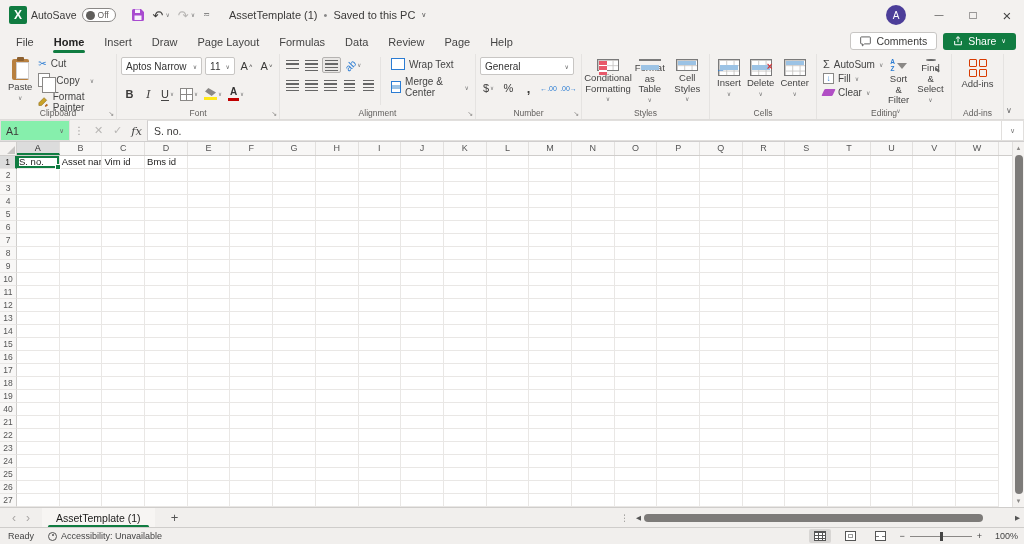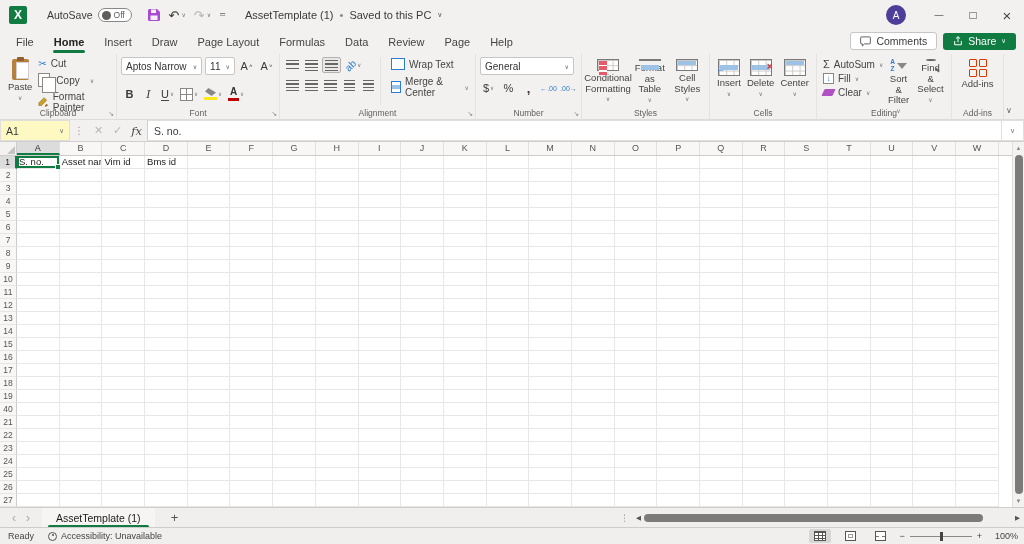--- a/index.html
+++ b/index.html
@@ -4,21 +4,21 @@
 <style>
   :root{ --accent:#107C41; --chrome:#f3f1ef; --chrome2:#f1efed; --bord:#dedcda; --txt:#3b3a39; --gray:#605e5c; }
   *{box-sizing:border-box;}
   html,body{margin:0;padding:0;}
   body{width:1024px;height:544px;overflow:hidden;font-family:"Liberation Sans",sans-serif;color:var(--txt);background:var(--chrome);-webkit-user-select:none;user-select:none;}
   .app{width:1024px;height:544px;display:flex;flex-direction:column;}
 
   
   .titlebar{height:30px;display:flex;align-items:center;background:var(--chrome);position:relative;flex:0 0 auto;}
   .xl-logo{width:18px;height:18px;margin-left:9px;background:var(--accent);border-radius:2px;color:#fff;font-weight:bold;font-size:12px;display:flex;align-items:center;justify-content:center;}
-  .autosave{display:flex;align-items:center;gap:5px;margin-left:20px;font-size:10.5px;}
+  .autosave{display:flex;align-items:center;gap:5px;margin-left:4px;font-size:10.5px;}
   .toggle{width:34px;height:14px;border:1px solid #8a8886;border-radius:8px;background:#fff;display:flex;align-items:center;padding:0 3px;gap:3px;}
   .knob{width:9px;height:9px;border-radius:50%;background:#605e5c;}
   .toggle-state{font-size:8.5px;color:var(--gray);}
   .qat{display:flex;align-items:center;margin-left:12px;gap:2px;}
   .qat-btn{display:flex;align-items:center;padding:2px 3px;border-radius:3px;font-size:13px;line-height:1;}
   .qat-btn .dd{font-size:6px;margin-left:2px;color:#777;}
   .disabled{color:#b8b6b4;}
   .doc-title{display:flex;align-items:center;gap:6px;margin-left:16px;font-size:11px;white-space:nowrap;}
   .doc-title .dd{font-size:7px;color:#555;}
   .searchbox{position:absolute;left:393px;top:5px;width:247px;height:20px;background:#fdfdfd;border:1px solid #d8d5d2;border-radius:3px;display:flex;align-items:center;padding:0 8px;gap:6px;font-size:10.5px;color:#767472;}
@@ -86,21 +86,21 @@
   .az-icon{display:flex;flex-direction:column;font-size:6.5px;font-weight:bold;color:#2b7cd3;line-height:1;}
   .funnel{width:0;height:0;border-left:5px solid transparent;border-right:5px solid transparent;border-top:6px solid #8a8886;margin-left:2px;}
   .mag{width:10px;height:10px;border:1.5px solid #666;border-radius:50%;position:relative;}
   .mag::after{content:"";position:absolute;width:5px;height:1.5px;background:#666;transform:rotate(45deg);left:8px;top:9px;}
   .addins-icon{width:18px;height:18px;display:grid;grid-template-columns:1fr 1fr;gap:2px;}
   .addins-icon div{border:1.6px solid #D83B01;border-radius:1px;}
   .ribbon-collapse{display:flex;align-items:flex-end;padding:0 6px 4px 2px;font-size:8px;color:#666;}
 
   
   .fbar{height:22px;display:flex;align-items:stretch;background:var(--chrome);border-bottom:1px solid #d0cece;flex:0 0 auto;}
-  .namebox{width:70px;background:#fef9c3;border:1px solid #e1dfdd;display:flex;align-items:center;justify-content:space-between;padding:0 5px;font-size:10.5px;}
+  .namebox{width:70px;background:#86efac;border:1px solid #e1dfdd;display:flex;align-items:center;justify-content:space-between;padding:0 5px;font-size:10.5px;}
   .namebox .dd{font-size:6.5px;color:#666;}
   .fdots{display:flex;align-items:center;padding:0 4px;color:#9a9896;font-size:10px;}
   .fbtns{display:flex;align-items:center;gap:2px;padding:0 2px;}
   .fbtn{width:17px;text-align:center;font-size:11px;}
   .fx{font-family:"DejaVu Serif",serif;font-style:italic;font-size:11.5px;color:#444;}
   .ffield{flex:1;background:#fff;border:1px solid #e1dfdd;border-left:1px solid #d0cece;display:flex;align-items:center;padding:0 6px;font-size:10.5px;}
   .fexpand{width:22px;display:flex;align-items:center;justify-content:center;font-size:7px;color:#777;background:#fff;border:1px solid #e1dfdd;border-left:none;}
 
   
   .grid{flex:1;background:#fff;position:relative;overflow:hidden;display:flex;flex-direction:column;}

